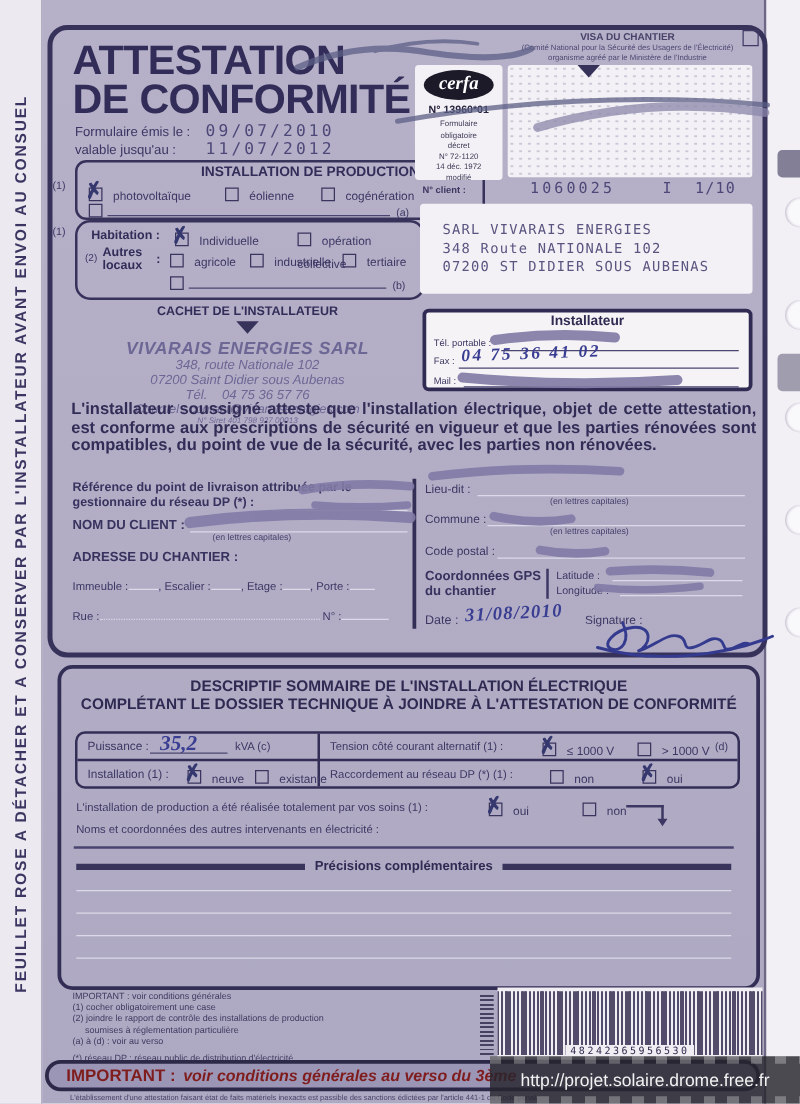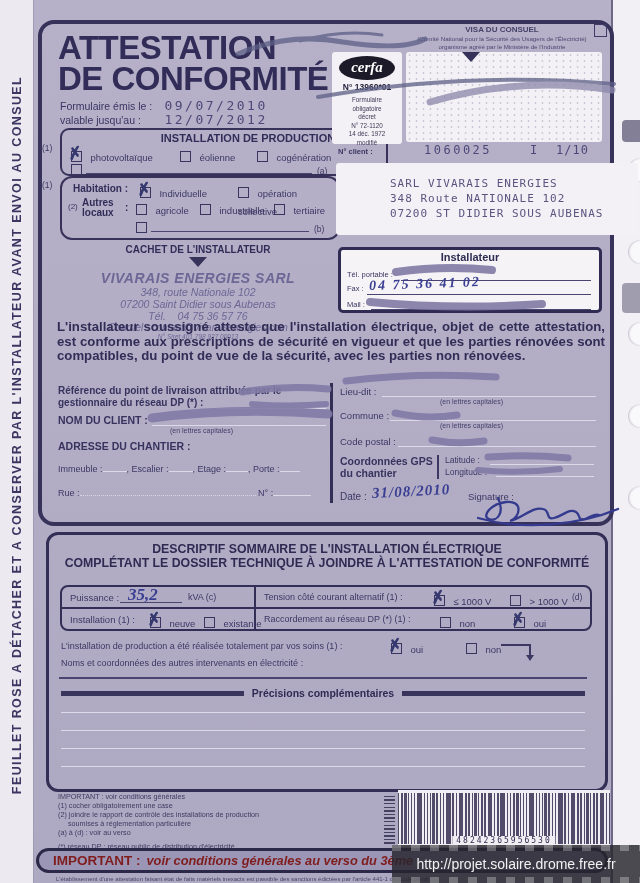--- a/index.html
+++ b/index.html
@@ -76,21 +76,21 @@
 
   <div class="abs title" style="left:58px;top:31px;">ATTESTATION</div>
   <div class="abs title" style="left:58px;top:62px;">DE CONFORMITÉ</div>
 
   <div class="abs" style="left:60px;top:96px;">
     <span class="lbl" style="display:inline-block;width:100px;">Formulaire émis le :</span>
     <span class="dotmx">09/07/2010</span>
   </div>
   <div class="abs" style="left:60px;top:110px;">
     <span class="lbl" style="display:inline-block;width:100px;">valable jusqu'au :</span>
-    <span class="dotmx">12/07/2012</span>
+    <span class="dotmx">11/07/2012</span>
   </div>
 
   <div class="abs" style="left:42px;top:143px;font-size:8.5px;color:#3c3763;">(1)</div>
   <div class="rbox" style="left:60px;top:128px;width:276px;height:44px;padding-left:48px;">
     <div style="text-align:center;font-weight:bold;font-size:11px;color:#322d58;margin-top:2px;">INSTALLATION DE PRODUCTION</div>
     <div class="abs" style="left:9px;top:17px;">
       <span class="cb checked"><i class="x">✗</i></span>
       <span class="cbl">photovoltaïque</span>
     </div>
     <div class="abs" style="left:118px;top:17px;">
@@ -151,21 +151,21 @@
     <div style="font-size:10.5px;">07200 Saint Didier sous Aubenas</div>
     <div style="font-size:10.5px;">
       <span>Tél.</span>&nbsp;&nbsp;&nbsp;
       <span>04 75 36 57 76</span>
     </div>
     <div style="font-size:10px;">Courriel : contact@vivaraisenergies.com</div>
     <div style="font-size:6.5px;">N° Siret 401 798 927 00013</div>
   </div>
 
   <div class="abs" style="left:594px;top:24px;width:11px;height:11px;border:1.5px solid #403b66;"></div>
-  <div class="abs" style="left:402px;top:25px;width:200px;text-align:center;font-weight:bold;font-size:8px;color:#474268;">VISA DU CONSUEL</div>
+  <div class="abs" style="left:402px;top:25px;width:200px;text-align:center;font-weight:bold;font-size:8px;color:#474268;">VISA DU CHANTIER</div>
   <div class="abs" style="left:396px;top:35px;width:212px;text-align:center;font-size:6.2px;color:#4c4770;">(Comité National pour la Sécurité des Usagers de l'Électricité)</div>
   <div class="abs" style="left:396px;top:43px;width:212px;text-align:center;font-size:6.2px;color:#4c4770;">organisme agréé par le Ministère de l'Industrie</div>
 
   <div class="whitebox" style="left:332px;top:52px;width:70px;height:92px;text-align:center;">
     <div style="width:56px;height:24px;margin:4px auto 0;background:#1c1a28;border-radius:50%;color:#fff;
                 font-family:'Liberation Serif',serif;font-style:italic;font-weight:bold;font-size:15px;line-height:23px;">cerfa</div>
     <div style="font-weight:bold;font-size:8.5px;color:#26233d;margin-top:2px;">N° 13960*01</div>
     <div style="font-size:6.3px;color:#3e3a58;line-height:8.5px;margin-top:4px;">
       <div>Formulaire</div>
       <div>obligatoire</div>
@@ -177,21 +177,21 @@
   </div>
 
   <div class="whitebox dots" style="left:406px;top:52px;width:196px;height:90px;"></div>
   <div class="abs tri-down" style="left:462px;top:52px;"></div>
 
   <div class="abs" style="left:338px;top:147px;font-weight:bold;font-size:7.5px;color:#3b3660;">N° client :</div>
   <div class="abs dotmx" style="left:424px;top:143px;font-size:12px;">1060025</div>
   <div class="abs dotmx" style="left:530px;top:143px;font-size:12px;">I</div>
   <div class="abs dotmx" style="left:556px;top:143px;font-size:12px;letter-spacing:1px;">1/10</div>
 
-  <div class="whitebox" style="left:336px;top:163px;width:266px;height:72px;padding-left:36px;">
+  <div class="whitebox" style="left:336px;top:163px;width:266px;height:72px;">
     <div style="font-family:'DejaVu Sans Mono',monospace;color:#5a5580;font-size:11px;letter-spacing:1px;line-height:15px;margin:13px 0 0 18px;">
       <div>SARL VIVARAIS ENERGIES</div>
       <div>348 Route NATIONALE 102</div>
       <div>07200 ST DIDIER SOUS AUBENAS</div>
     </div>
   </div>
 
   <div class="abs" style="left:338px;top:247px;width:264px;height:66px;background:#f5f3f6;border:3px solid #2f2b52;border-radius:5px;box-sizing:border-box;">
     <div style="text-align:center;font-weight:bold;font-size:11px;color:#2f2b52;margin-top:1px;">Installateur</div>
     <div class="abs" style="left:6px;top:20px;font-size:7.5px;color:#3b3660;">Tél. portable :</div>

